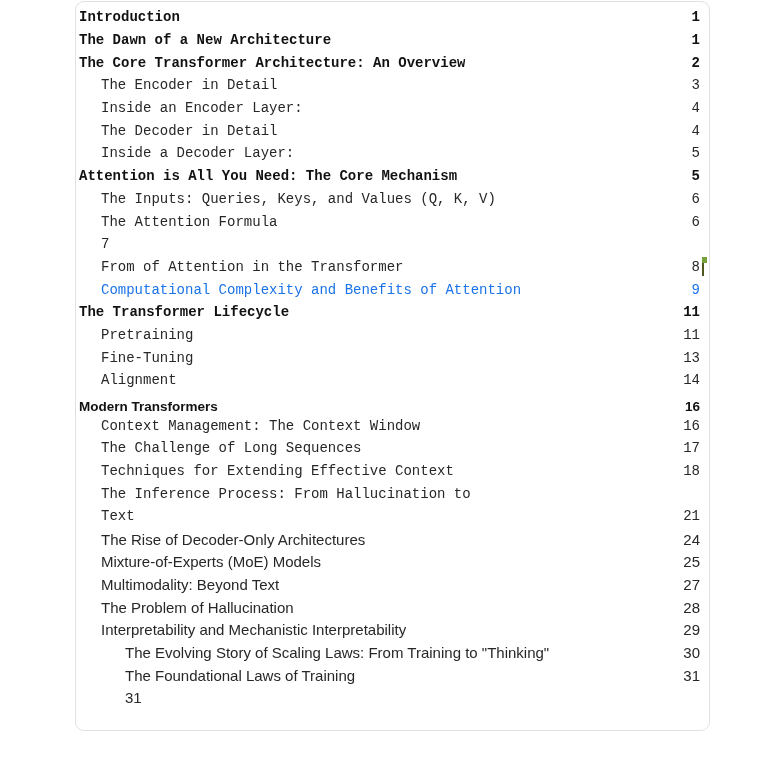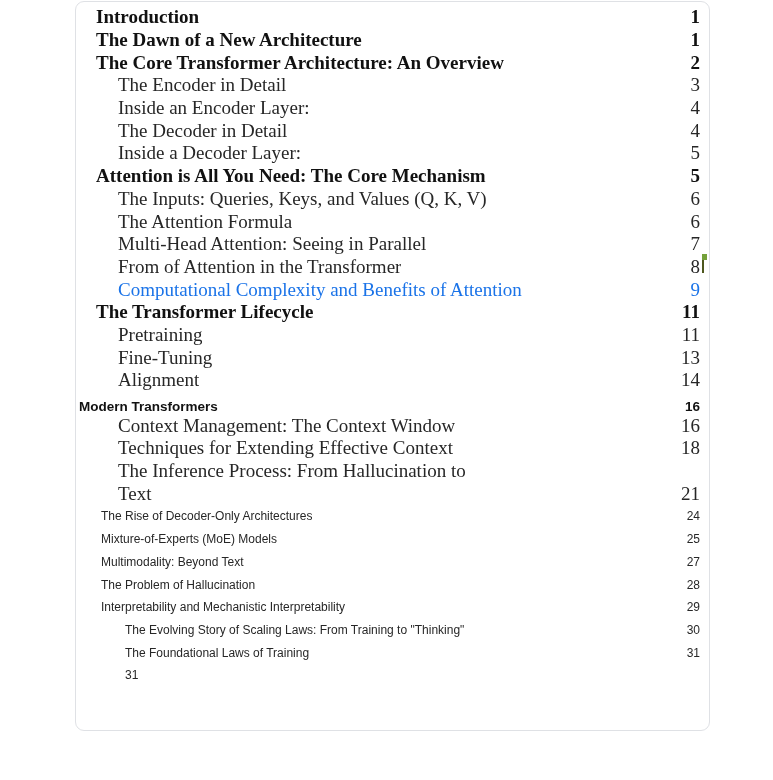--- a/index.html
+++ b/index.html
@@ -18,22 +18,22 @@
   .row{
     display:flex;justify-content:space-between;align-items:center;
     height:22.69px;padding-right:9px;box-sizing:border-box;
     color:var(--text,#272727);cursor:pointer;
   }
   .row .title{white-space:nowrap;overflow:hidden;}
   .row .page{white-space:nowrap;position:relative;}
   .lvl0{padding-left:3px;}
   .lvl1{padding-left:25px;align-items:center;}
   .lvl2{padding-left:49px;gap:31px;}
-  .v-lg{font-family:Liberation Serif, serif;font-size:19px;margin-left:17px;}
-  .v-sm{font-family:"Liberation Sans",sans-serif;font-size:12px;}
+  .v-lg{font-family:Liberation Mono, monospace;font-size:14px;}
+  .v-sm{font-family:"Liberation Sans",sans-serif;font-size:15px;}
   .bold{font-weight:bold;color:var(--bold-text,#111);}
   .bold.v-sm{font-size:13.5px;align-items:flex-end;}
   .link{color:var(--link,#1a73e8);}
   .caret{
     position:absolute;display:inline-block;width:2px;height:18px;
     background:var(--caret-bar,#4e571e);right:-4px;top:-1px;
   }
   .caret-flag{
     position:absolute;top:-1px;left:0;width:5px;height:6px;
     background:var(--caret-flag,#74a13a);
@@ -78,21 +78,20 @@
   </div>
       <div class="row lvl1 v-lg">
     <span class="title">The Inputs: Queries, Keys, and Values (Q, K, V)</span>
     <span class="page">6</span>
   </div>
       <div class="row lvl1 v-lg">
     <span class="title">The Attention Formula</span>
     <span class="page">6</span>
   </div>
       <div class="row lvl1 v-lg">
-    <span class="title">Multi-Head Attention: Seeing in Parallel</span>
     <span class="page">7</span>
   </div>
       <div class="row lvl1 v-lg">
     <span class="title">From of Attention in the Transformer</span>
     <span class="page">8<span class="caret">
             <span class="caret-flag"></span>
           </span></span>
   </div>
       <div class="row lvl1 v-lg link">
     <span class="title">Computational Complexity and Benefits of Attention</span>
@@ -114,20 +113,24 @@
     <span class="title">Alignment</span>
     <span class="page">14</span>
   </div>
       <div class="row lvl0 v-sm bold">
     <span class="title">Modern Transformers</span>
     <span class="page">16</span>
   </div>
       <div class="row lvl1 v-lg">
     <span class="title">Context Management: The Context Window</span>
     <span class="page">16</span>
+  </div>
+      <div class="row lvl1 v-lg">
+    <span class="title">The Challenge of Long Sequences</span>
+    <span class="page">17</span>
   </div>
       <div class="row lvl1 v-lg">
     <span class="title">Techniques for Extending Effective Context</span>
     <span class="page">18</span>
   </div>
       <div class="row lvl1 v-lg">
     <span class="title">The Inference Process: From Hallucination to</span>
     <span class="page"></span>
   </div>
       <div class="row lvl1 v-lg">

